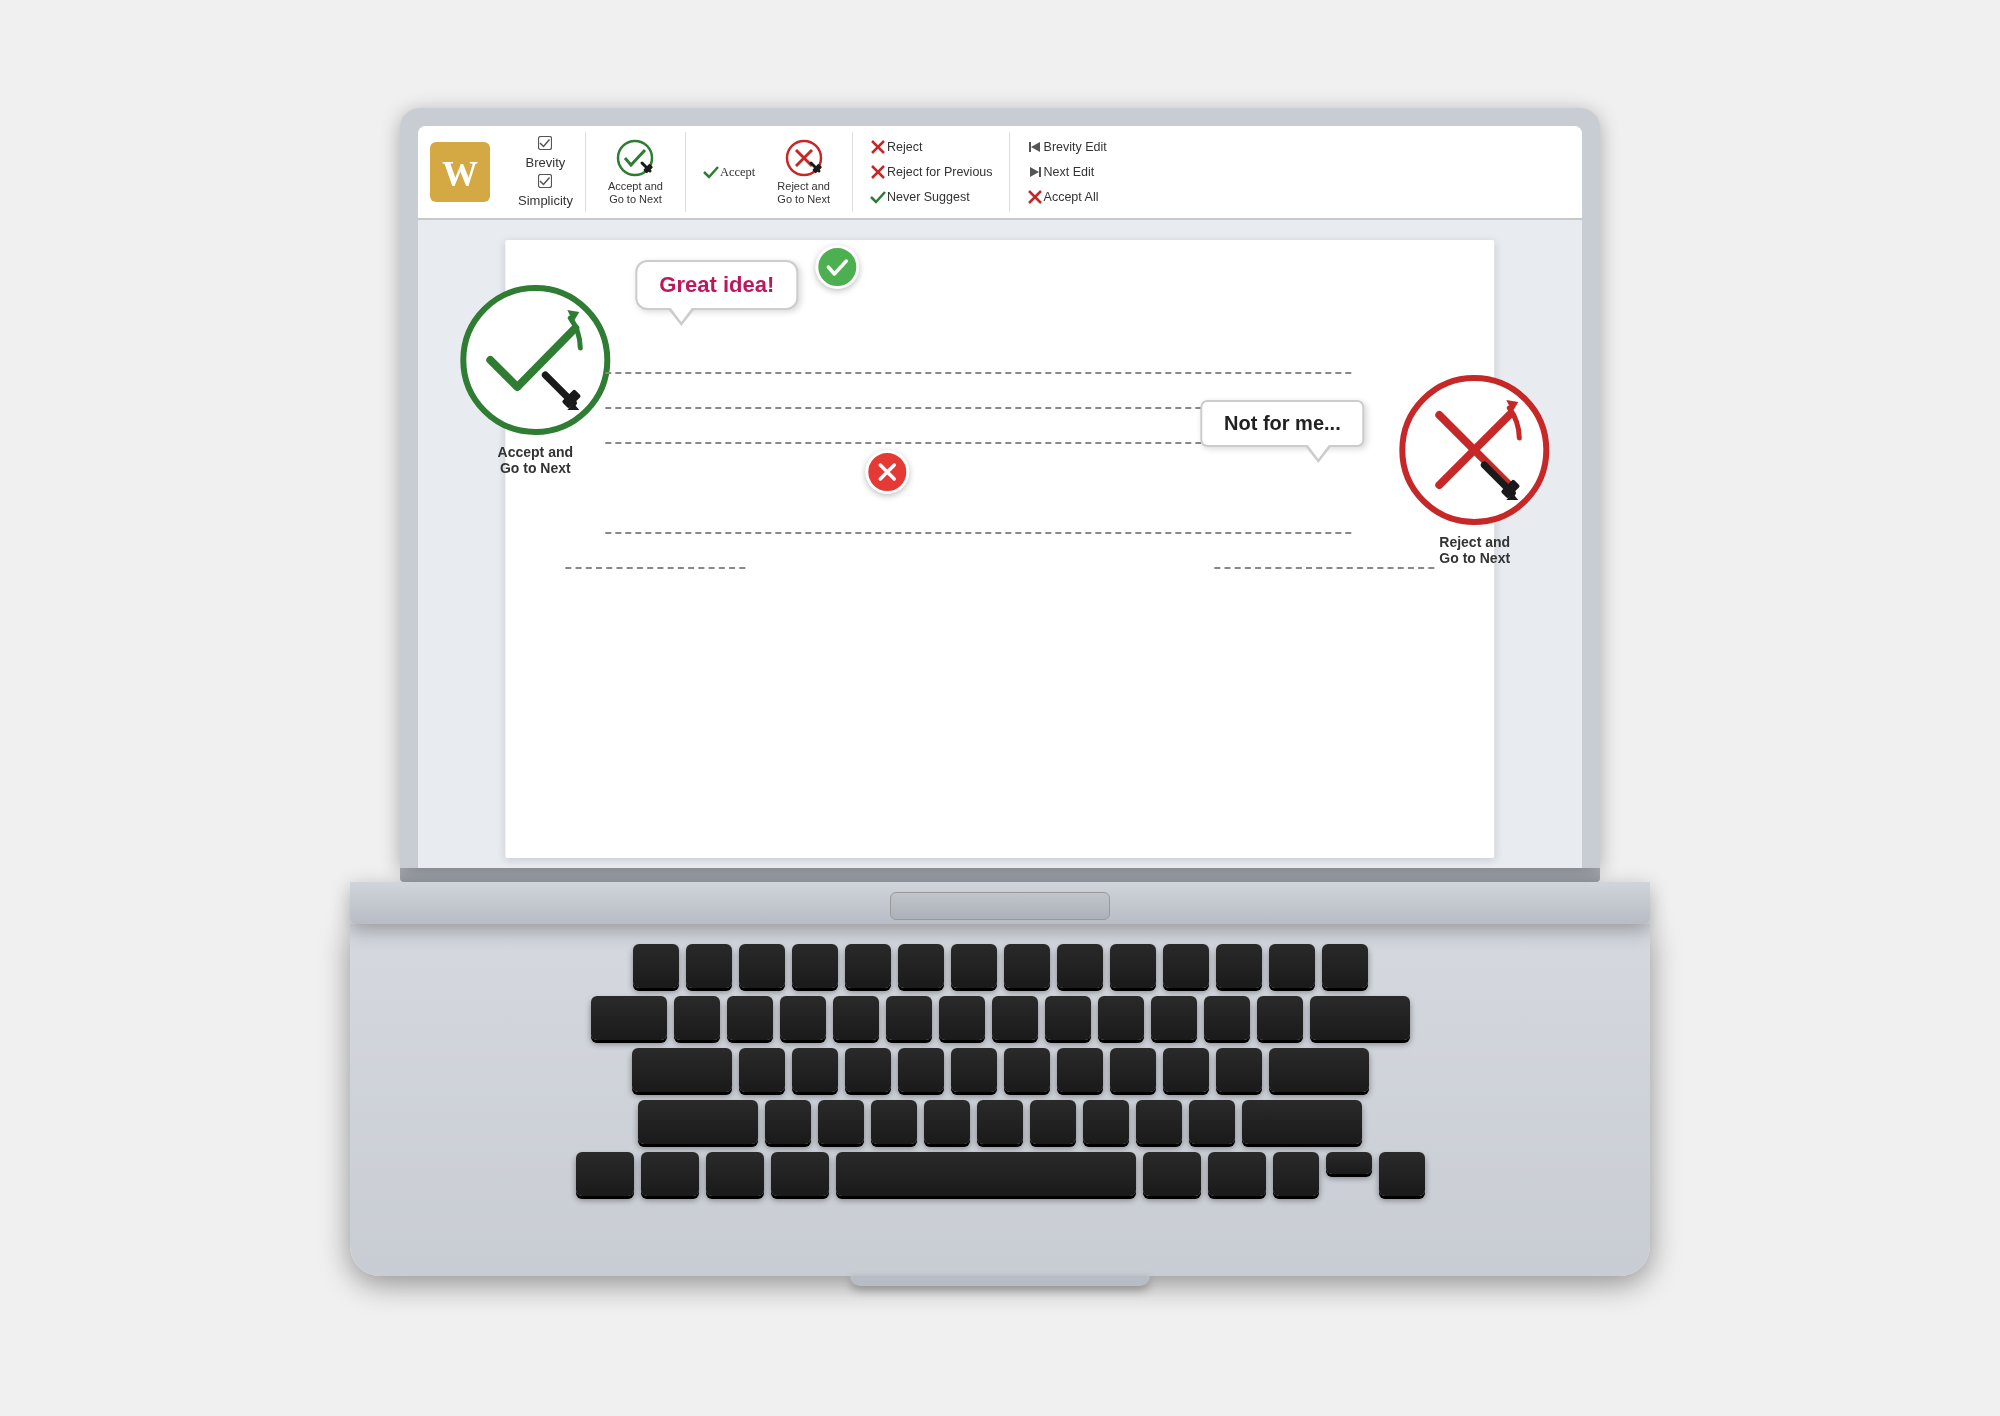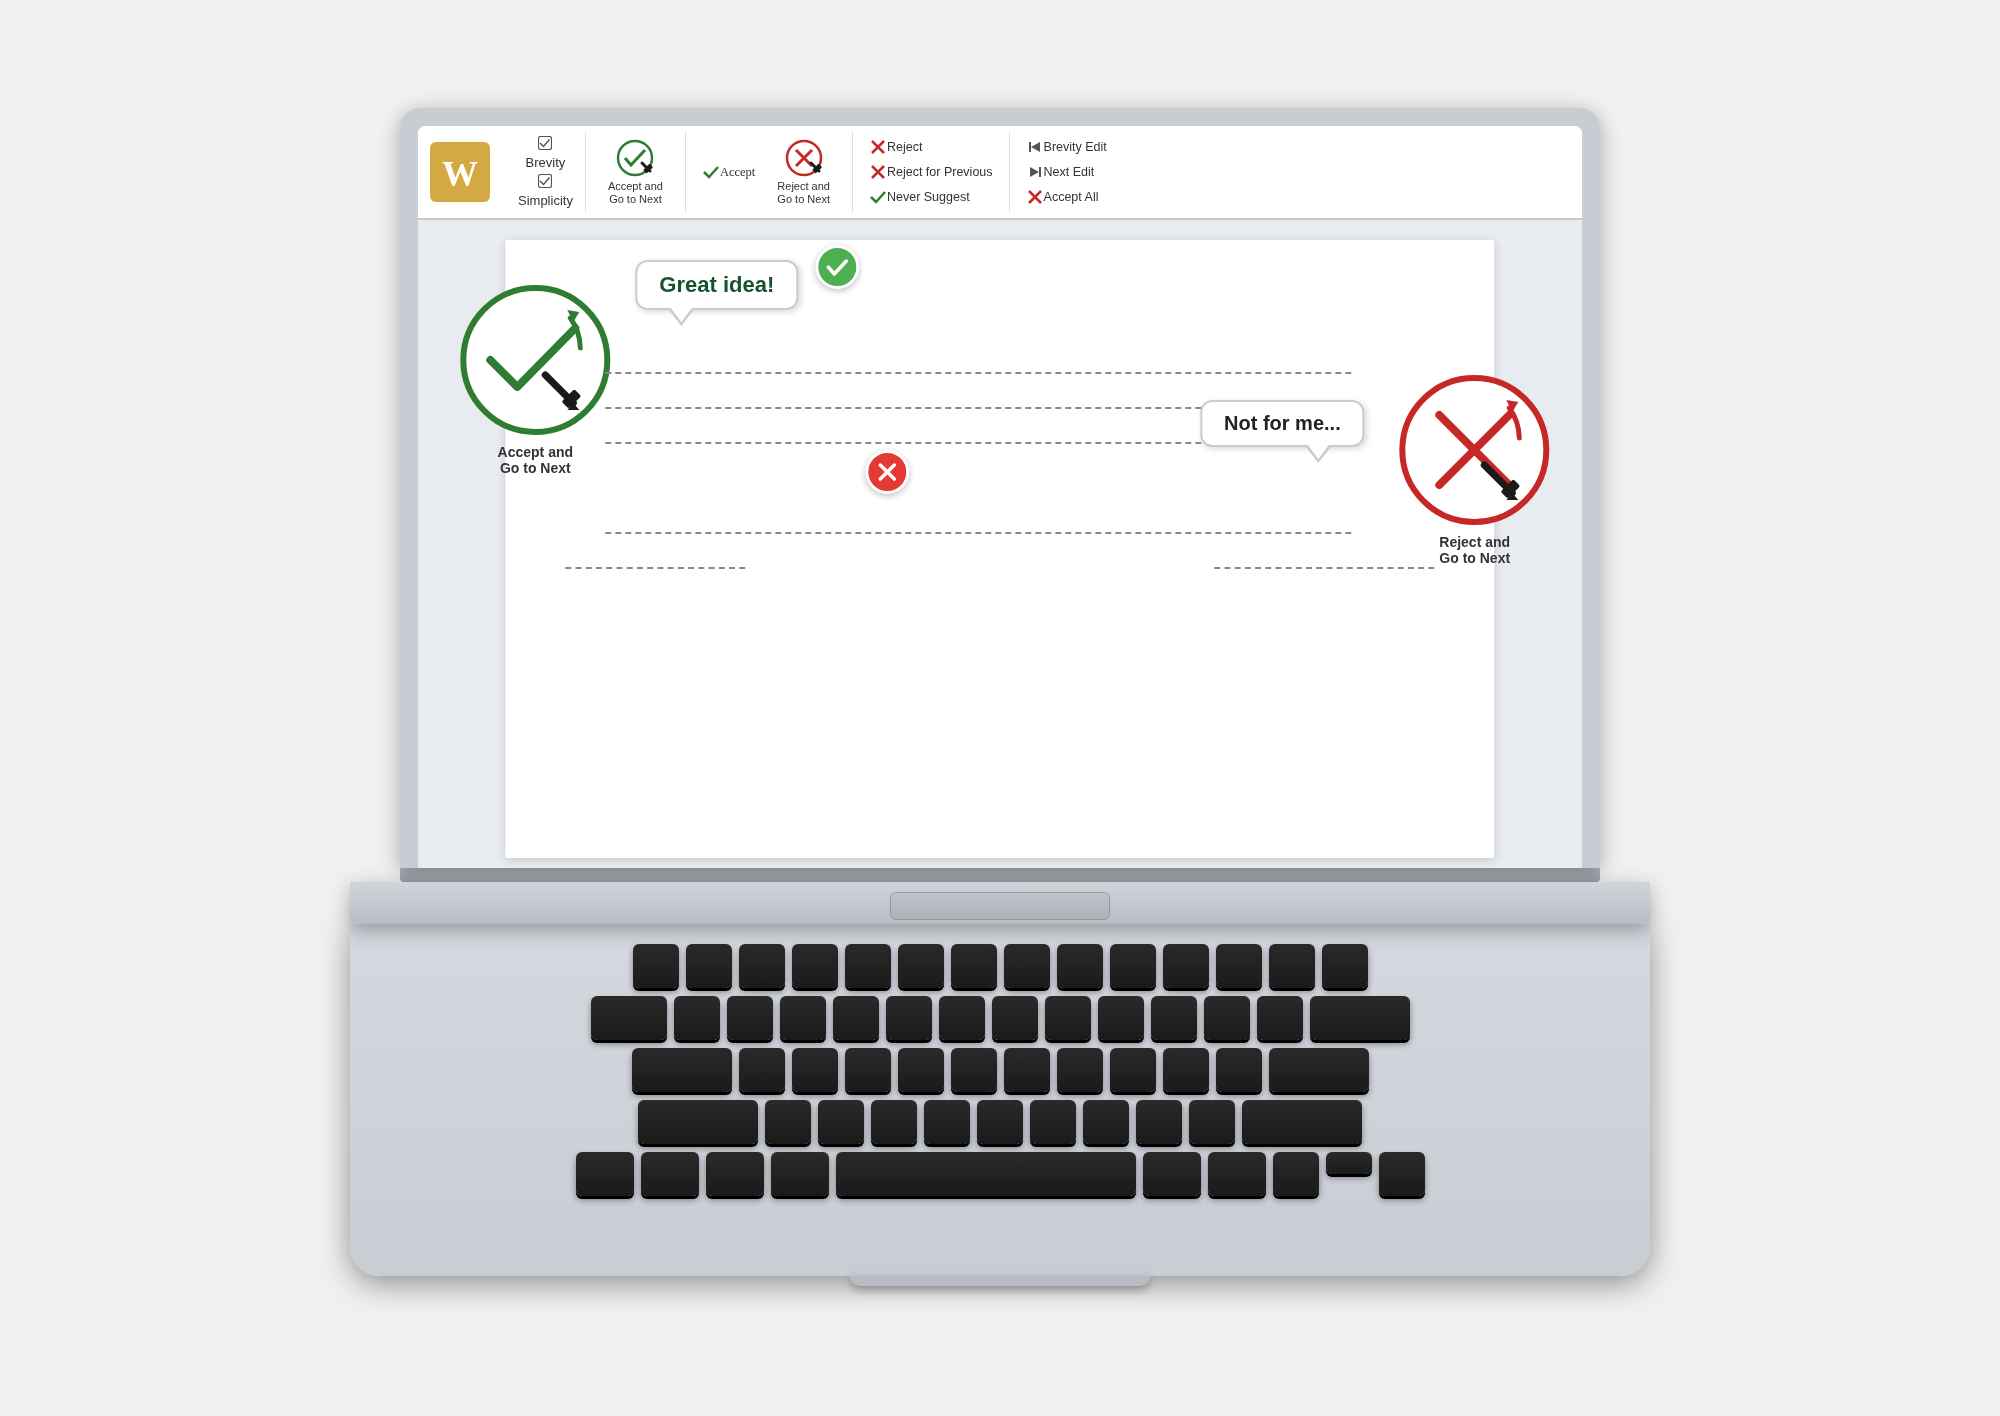--- a/index.html
+++ b/index.html
@@ -200,21 +200,21 @@
     .bubble-great {
       position: absolute;
       left: 130px;
       top: 20px;
       background: white;
       border: 2.5px solid #ccc;
       border-radius: 12px;
       padding: 10px 22px;
       font-size: 22px;
       font-weight: 900;
-      color: #14532d;
+      color: #be185d;
       box-shadow: 2px 2px 6px rgba(0,0,0,0.15);
     }
 
     .bubble-great::after {
       content: '';
       position: absolute;
       bottom: -18px;
       left: 30px;
       border-width: 18px 14px 0 14px;
       border-style: solid;
@@ -264,21 +264,21 @@
       box-shadow: 0 2px 6px rgba(0,0,0,0.25);
     }
 
     
     .bubble-notforme {
       position: absolute;
       right: 130px;
       top: 160px;
       background: white;
       border: 2.5px solid #ccc;
-      border-radius: 12px;
+      border-radius: 7px;
       padding: 10px 22px;
       font-size: 20px;
       font-weight: 900;
       color: #222;
       box-shadow: 2px 2px 6px rgba(0,0,0,0.15);
     }
 
     .bubble-notforme::after {
       content: '';
       position: absolute;

